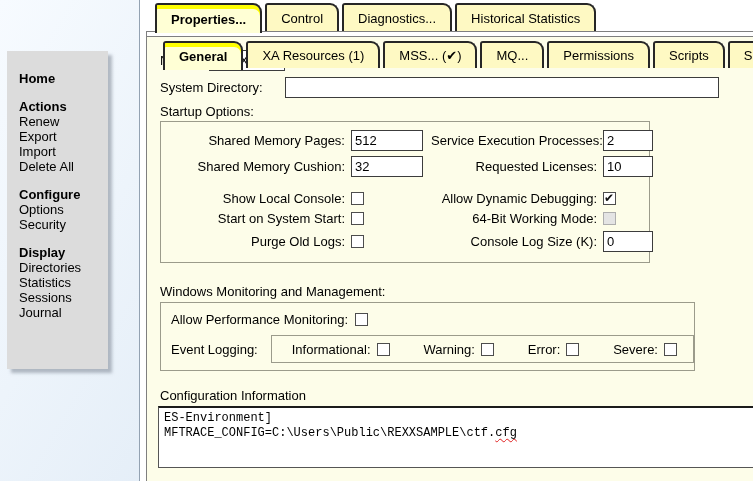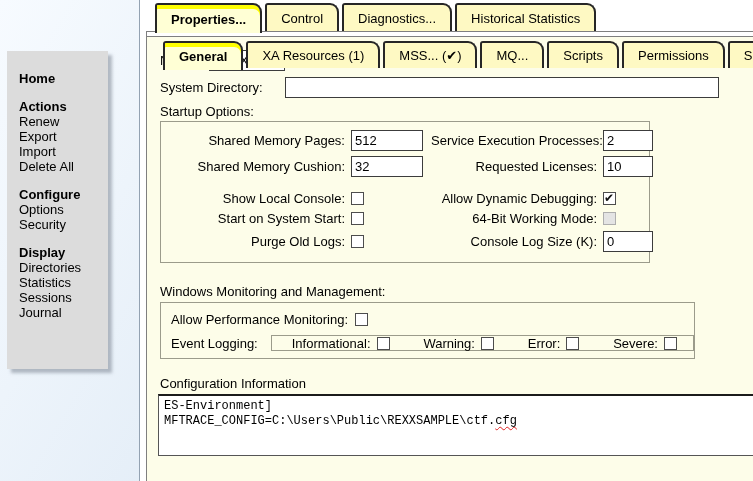--- a/index.html
+++ b/index.html
@@ -86,21 +86,21 @@
   .glabel{text-align:right;padding-right:6px;font-size:13px;white-space:nowrap;}
   .w72{width:72px;}
   .w50{width:50px;}
 
   .mon-title{margin-top:21px;height:15px;font-size:13px;}
   .mon-box{margin-top:3px;width:535px;border:1px solid #9b9b8b;padding:7px 0 7px 10px;}
   .mon-row1{display:flex;align-items:center;height:18px;}
   .mon-row1 .cb{margin-left:7px;}
   .event-row{display:flex;align-items:center;margin-top:7px;}
   .event-box{
-    margin-left:13px;border:1px solid #9b9b8b;height:16px;width:424px;
+    margin-left:13px;border:1px solid #9b9b8b;height:28px;width:424px;
     display:flex;align-items:center;justify-content:space-between;
     padding:0 16px 0 20px;
   }
   .ev-item{display:flex;align-items:center;}
   .ev-item .cb{margin-left:6px;}
 
   .config-title{margin-top:17px;height:15px;font-size:13px;}
   .config-box{
     margin-top:3px;margin-left:-2px;width:622px;height:62px;
     background:#fff;border:1px solid #555;border-top:2px solid #1b1b1b;
@@ -235,18 +235,18 @@
     <div class="tab">Control</div>
     <div class="tab">Diagnostics...</div>
     <div class="tab">Historical Statistics</div>
   </div>
 
   <div class="tab-row tab-row-inner">
     <div class="tab active">General</div>
     <div class="tab">XA Resources (1)</div>
     <div class="tab">MSS... (✔)</div>
     <div class="tab">MQ...</div>
+    <div class="tab">Permissions</div>
     <div class="tab">Scripts</div>
-    <div class="tab">Permissions</div>
     <div class="tab">Security</div>
   </div>
 
 </div>
 
 </body></html>

